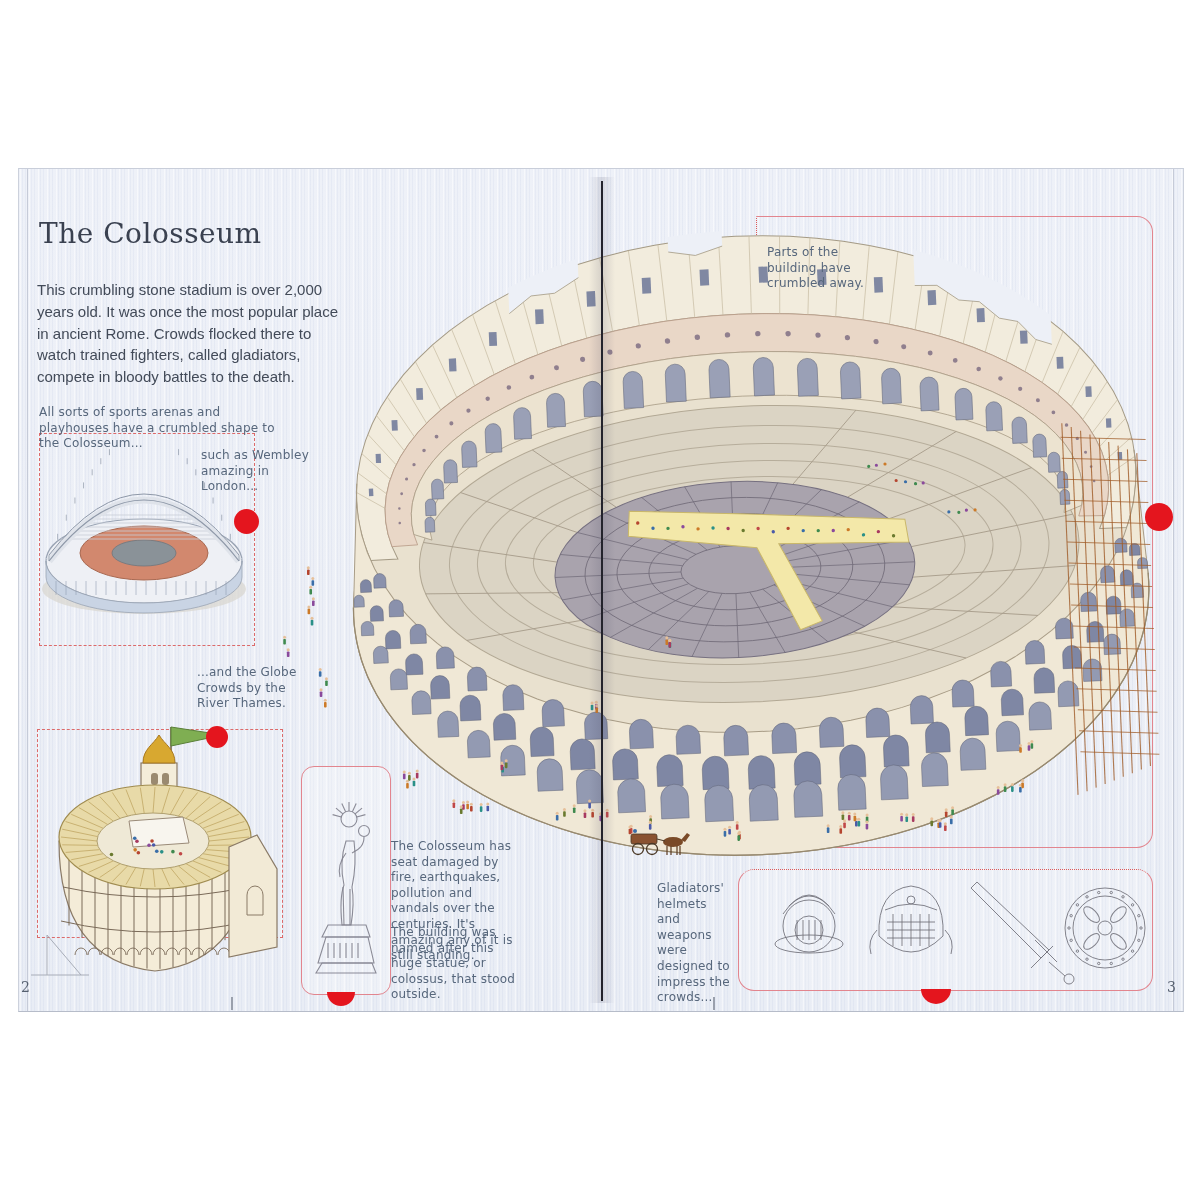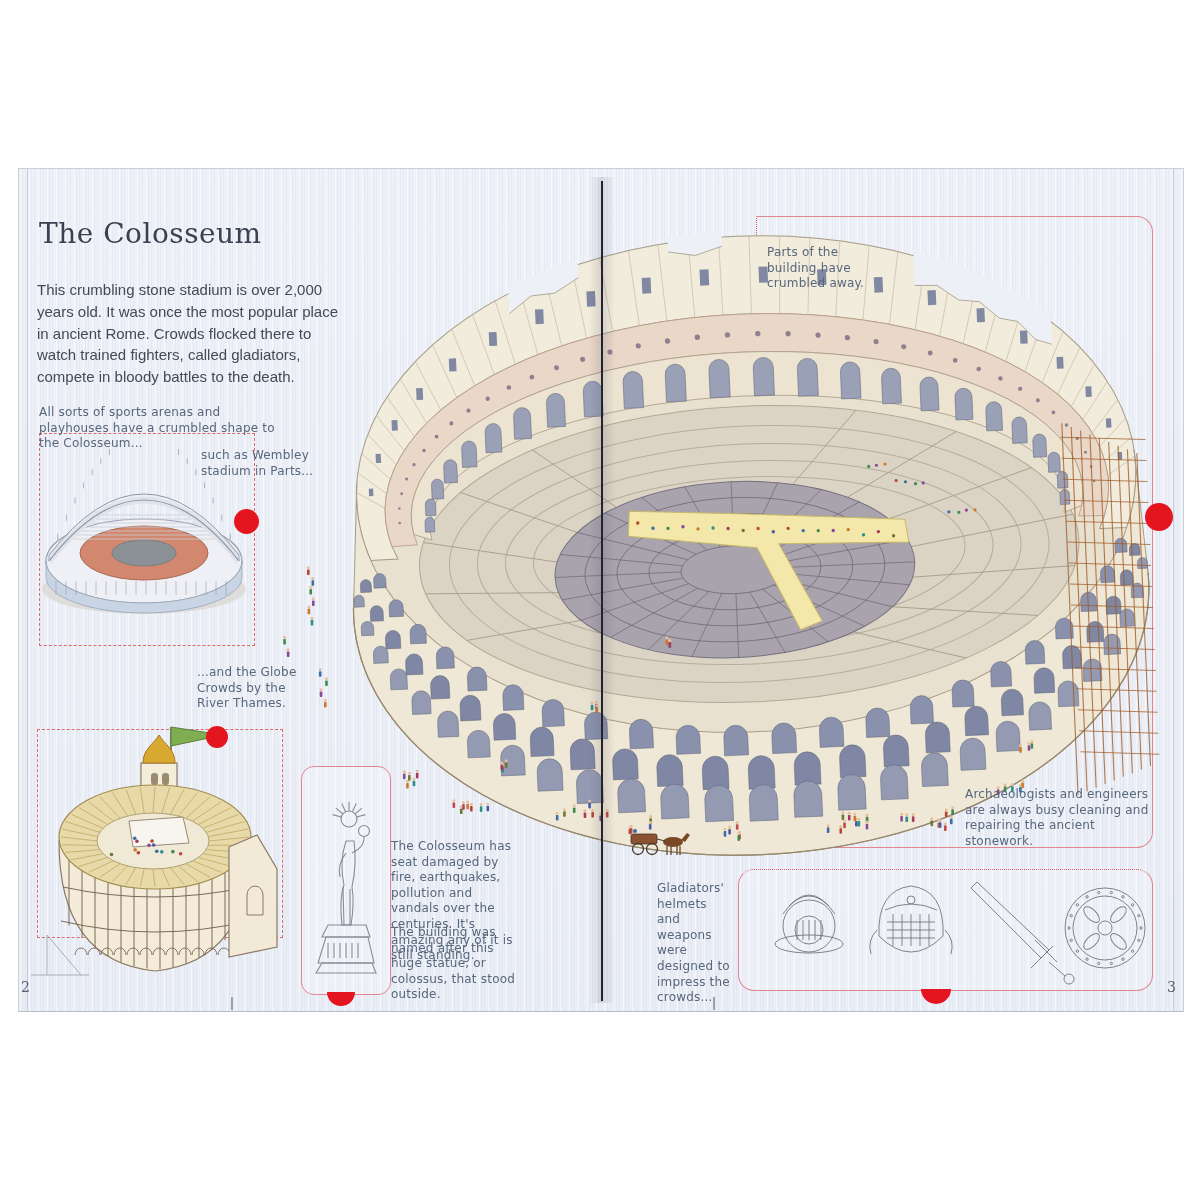--- a/index.html
+++ b/index.html
@@ -776,26 +776,25 @@
         <circle cx="120.6274807504924" cy="126.02789368842423" r="1.8" fill="#4a5aa8"></circle>
         <circle cx="119.03354300934006" cy="122.00548528846412" r="1.8" fill="#b5452f"></circle>
         <circle cx="101.74399052420631" cy="119.26866135494492" r="1.8" fill="#3a6ea8"></circle>
         <path d="M196,128 L224,116 L244,150 L244,228 L196,238 Z" fill="#f2ead6" stroke="#8a7a66" stroke-width="1.2"></path>
         <path d="M214,176 a8,9 0 0 1 16,0 l0,20 l-16,0 Z" fill="none" stroke="#8a7a66" stroke-width="1"></path>
       </svg>
 
     <div id="title">The Colosseum</div>
     <div id="intro">This crumbling stone stadium is over 2,000 years old. It was once the most popular place in ancient Rome. Crowds flocked there to watch trained fighters, called gladiators, compete in bloody battles to the death.</div>
     <div class="cap" style="left:20px;top:236px;width:252px">All sorts of sports arenas and playhouses have a crumbled shape to the Colosseum...</div>
-    <div class="cap" style="left:182px;top:279px;width:114px">such as Wembley stadium in Parts...</div>
+    <div class="cap" style="left:182px;top:279px;width:114px">such as Wembley amazing in London...</div>
     <div class="cap" style="left:178px;top:496px;width:100px">...and the Globe Crowds by the River Thames.</div>
     <div class="cap" style="left:372px;top:670px;width:132px">The Colosseum has seat damaged by fire, earthquakes, pollution and vandals over the centuries. It's amazing any of it is still standing.</div>
     <div class="cap" style="left:372px;top:756px;width:134px">The building was named after this huge statue, or colossus, that stood outside.</div>
     <div class="cap" style="left:748px;top:76px;width:112px">Parts of the building have crumbled away.</div>
-    <div class="cap" style="left:946px;top:618px;width:198px">Archaeologists and engineers are always busy cleaning and repairing the ancient stonework.</div>
     <div class="cap" style="left:638px;top:712px;width:74px">Gladiators' helmets and weapons were designed to impress the crowds...</div>
     <span class="pagenum" style="left:2px">2</span>
     <span class="pagenum" style="left:1148px">3</span>
 
     <div class="flapdot round" style="left:215px;top:340px;width:25px;height:25px"></div>
     <div class="flapdot round" style="left:187px;top:557px;width:22px;height:22px"></div>
     <div class="flapdot halfdown" style="left:308px;top:823px;width:28px;height:14px"></div>
     <div class="flapdot halfdown" style="left:902px;top:820px;width:30px;height:15px"></div>
     <div class="flapdot round" style="left:1126px;top:334px;width:28px;height:28px"></div>
 

